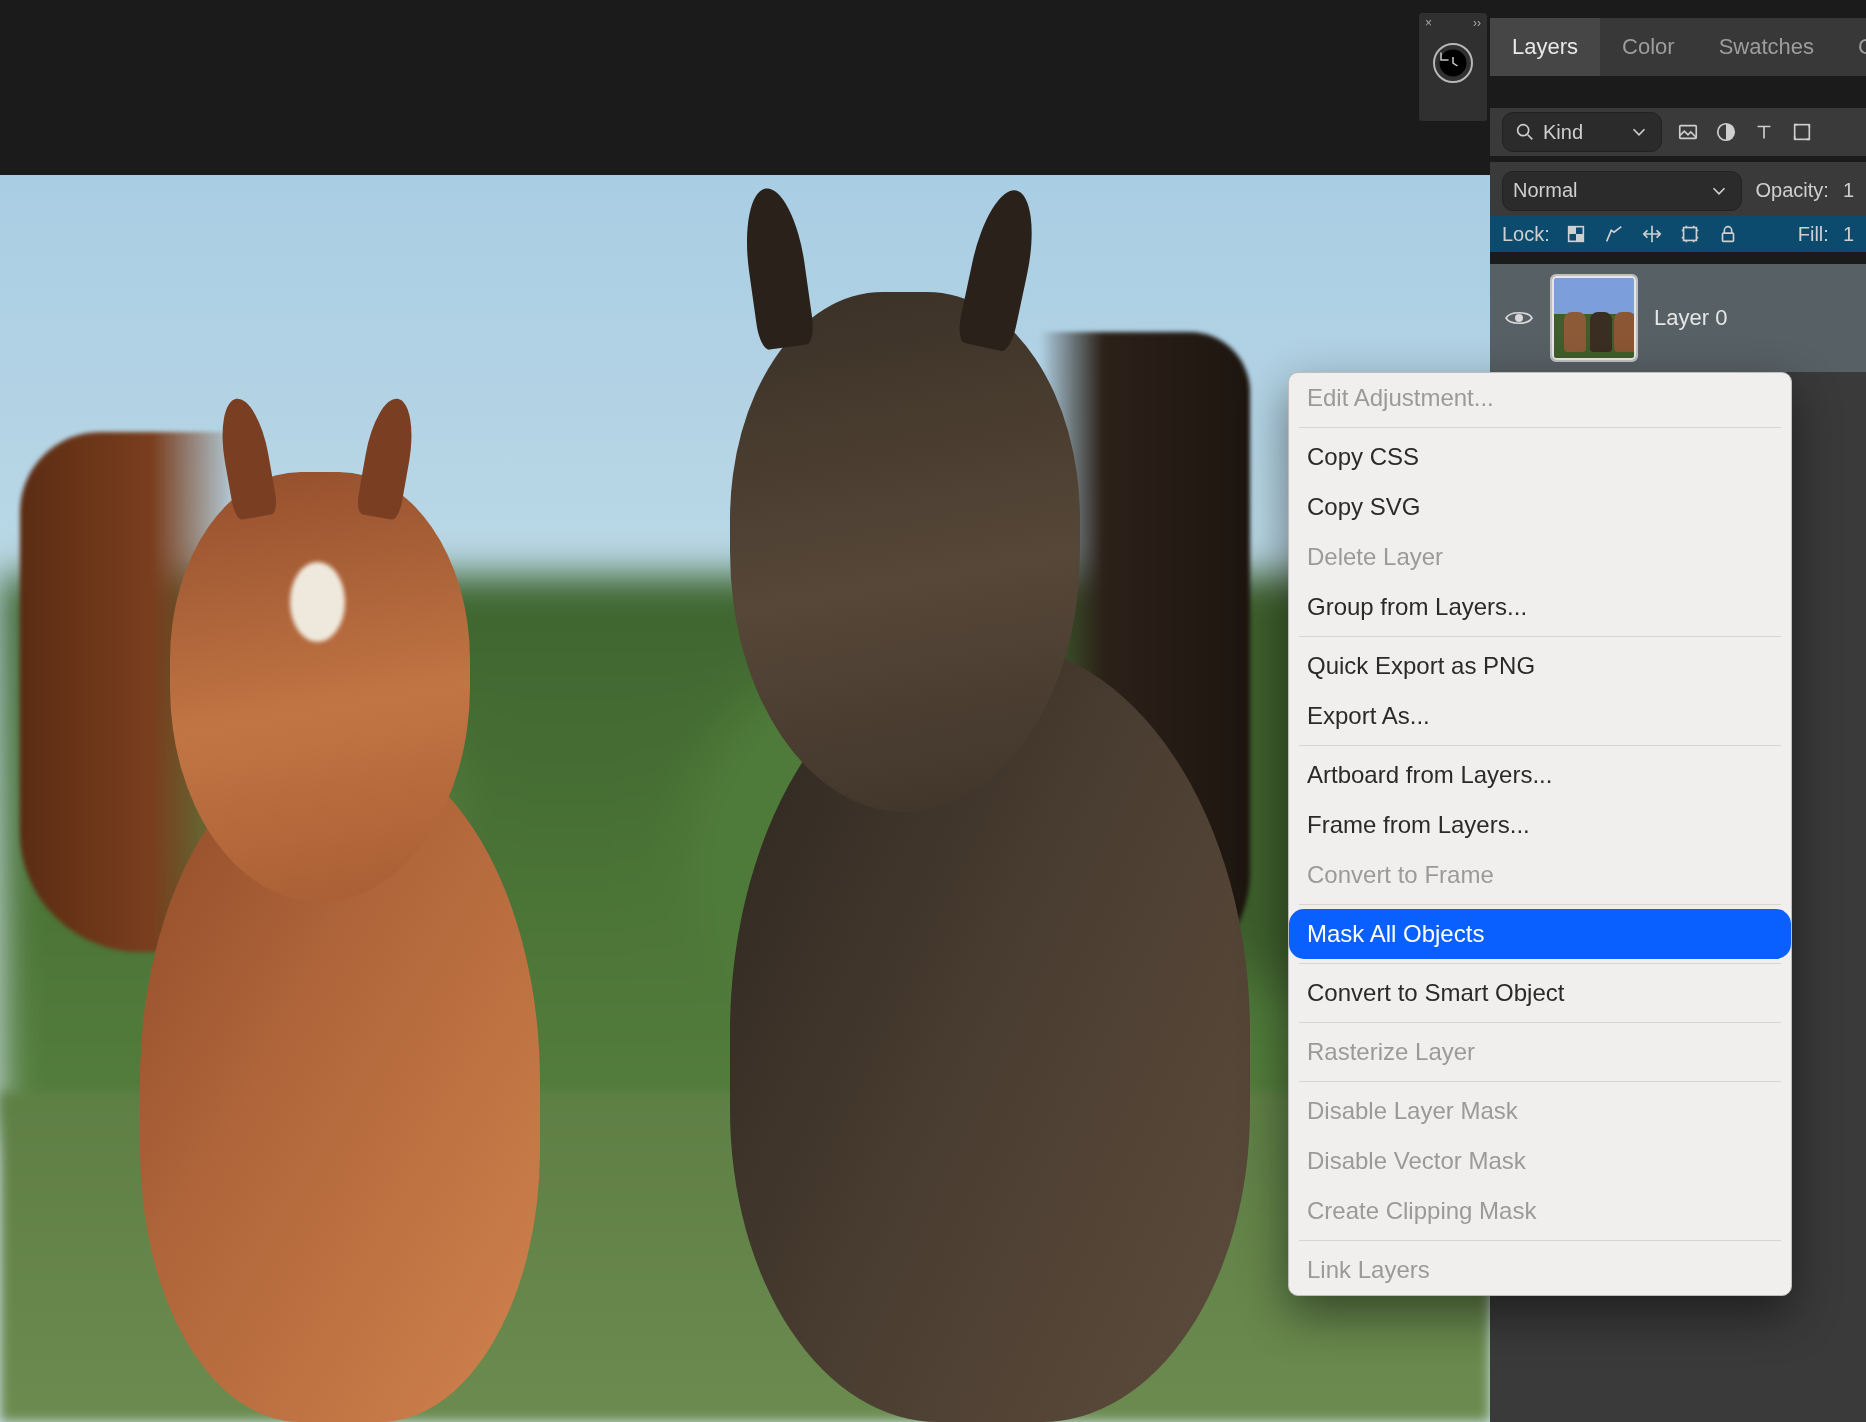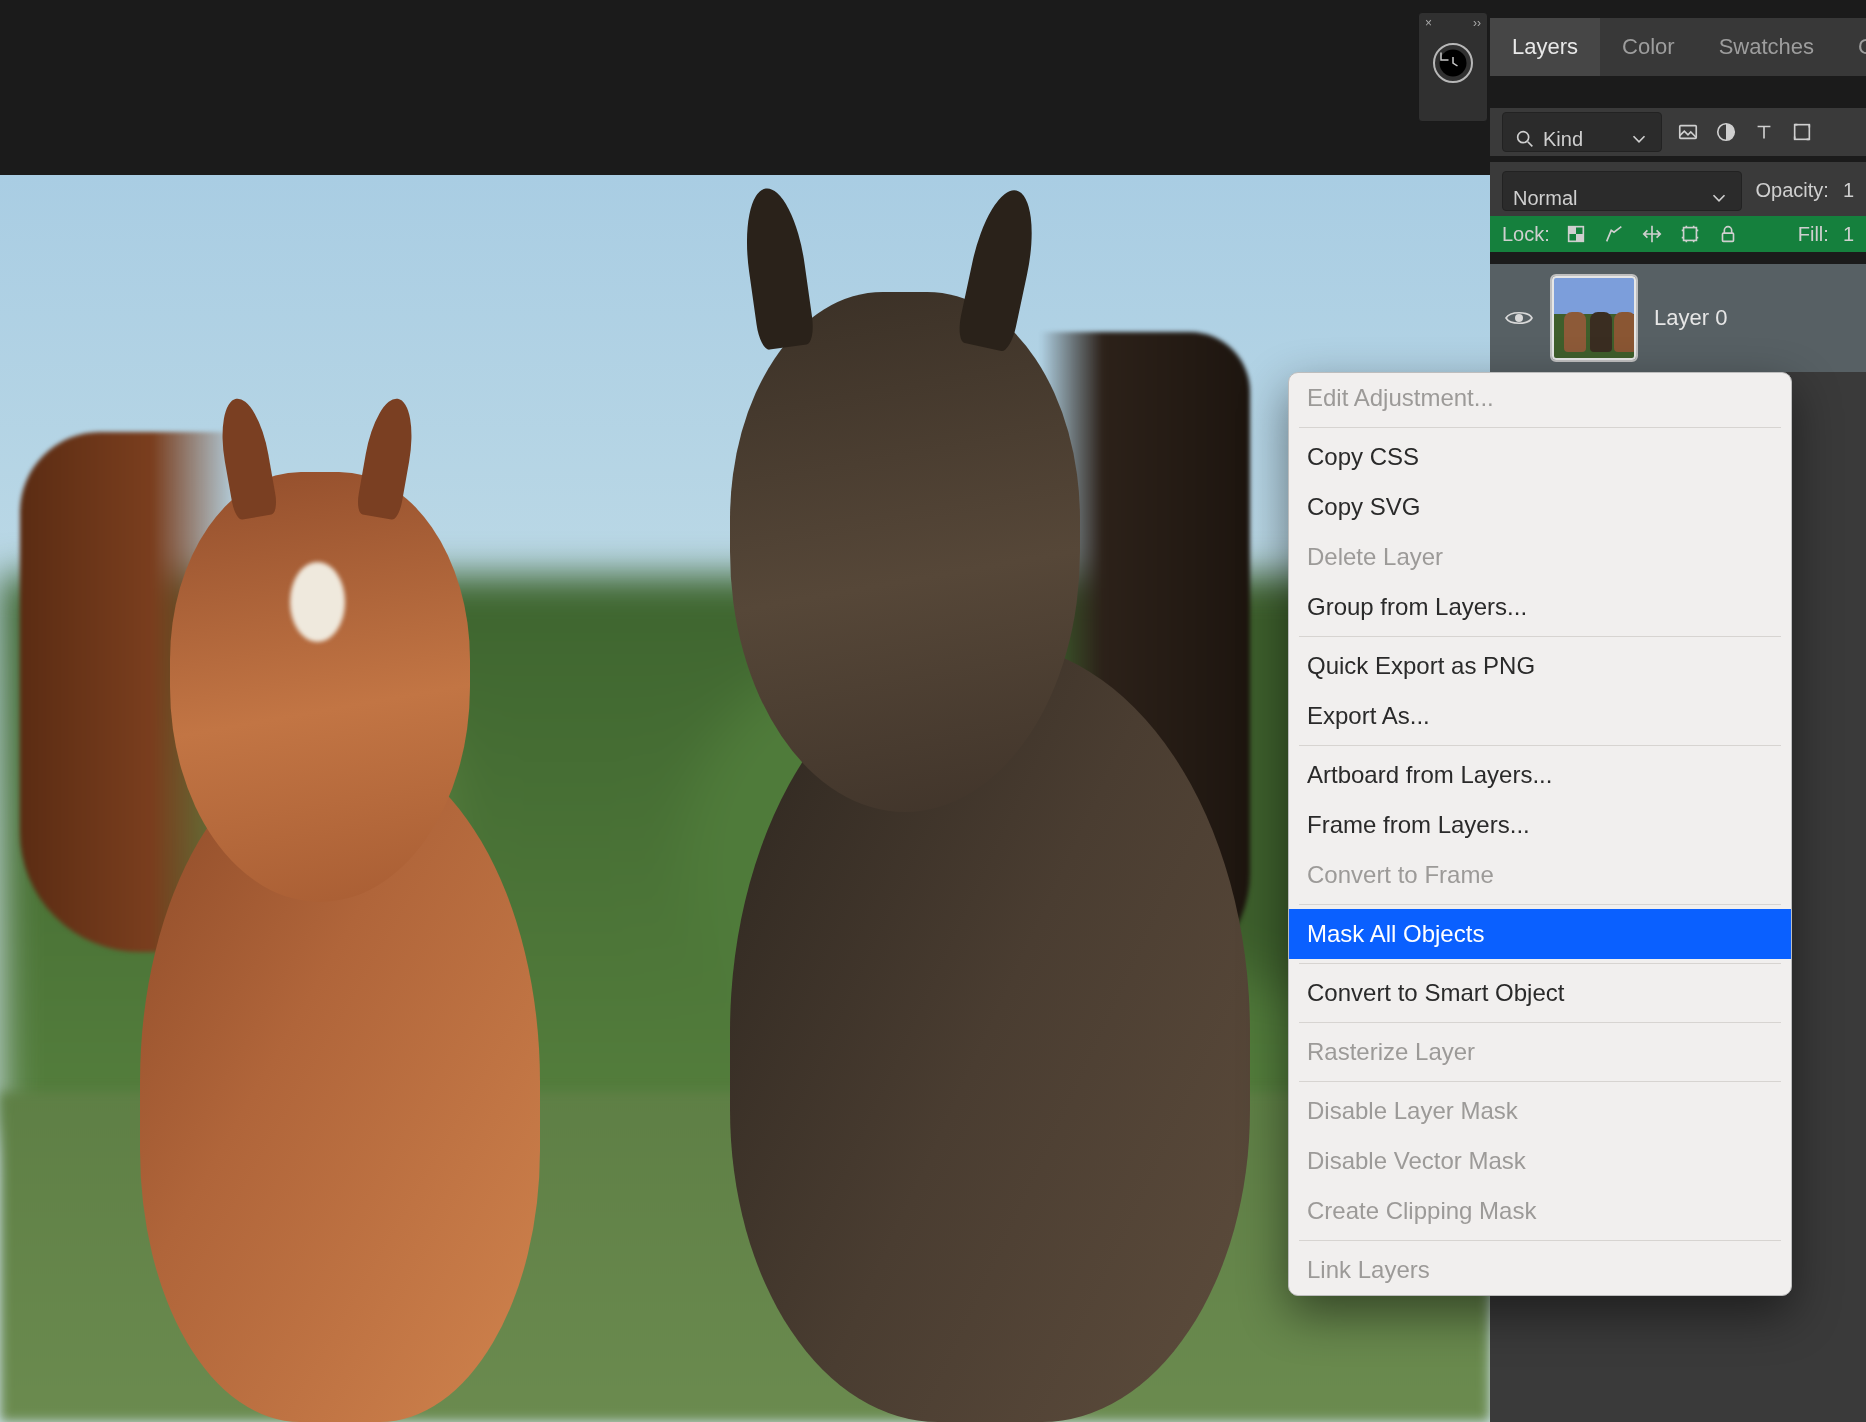--- a/index.html
+++ b/index.html
@@ -49,23 +49,23 @@
   .float-pal .lbl { text-align:center; font-size:11px; color:#888; margin-top:2px; letter-spacing:0.3px; }
   .float-pal .circ { margin:10px auto 0; width:40px; height:40px; border:2px solid #b7b7b7; border-radius:50%; display:flex; align-items:center; justify-content:center; color:#c9c9c9; }
 
   .panel-tabs { position:absolute; left:0; top:18px; right:0; height:58px; background:#383838; display:flex; align-items:stretch; }
   .panel-tabs .tab { display:flex; align-items:center; padding:0 22px; font-size:22px; color:#9d9d9d; cursor:default;text-align:right; }
   .panel-tabs .tab.active { background:#464646; color:#e8e8e8; }
 
   .row { position:absolute; left:0; right:0; display:flex; align-items:center; gap:14px; padding:0 12px; color:#cfcfcf; font-size:20px; }
   .row.filter { top:108px; height:48px; background:#3a3a3a; }
   .row.blend  { top:162px; height:57px; background:#3a3a3a; }
-  .row.lock   { top:216px; height:36px; background:#15803d; }
-
-  .select { display:flex; align-items:flex-end; justify-content:space-between; background:#2b2b2b; border:1px solid #222; border-radius:4px; height:40px; padding:0 10px; }
+  .row.lock   { top:216px; height:36px; background:#0c4a6e; }
+
+  .select { display:flex; align-items:center; justify-content:space-between; background:#2b2b2b; border:1px solid #222; border-radius:11px; height:40px; padding:0 10px; }
   .select.kind { width:160px; }
   .select.blendmode { width:240px; }
   .ico { width:24px; height:24px; display:inline-flex; align-items:center; justify-content:center; color:#cfcfcf; }
   .ico svg { width:22px; height:22px; stroke:#cfcfcf; fill:none; stroke-width:1.8; }
 
   .layerlist { position:absolute; left:0; right:0; top:264px; bottom:0; background:#3a3a3a; }
   .layer-row { height:108px; background:#576064; display:flex; align-items:center; gap:18px; padding:0 14px; }
   .eye { width:30px; height:20px; }
   .eye svg { width:30px; height:20px; }
   .thumb { width:84px; height:84px; border:2px solid #e6e6e6; border-radius:4px; background:
@@ -73,21 +73,21 @@
   .thumb::before, .thumb::after { content:""; position:absolute; bottom:6px; width:22px; height:40px; border-radius:8px 8px 4px 4px; }
   .thumb::before { left:10px; background:#8d5a38; }
   .thumb::after  { left:36px; background:#3a2d21; box-shadow: 24px 0 0 #8a5633; }
   .layer-row.sel .thumb { outline:2px solid #bfbfbf; }
   .layer-name { color:#e6e6e6; font-size:22px; }
 
   
   .ctx { position:absolute; left:1288px; top:372px; width:504px; background:#f1efee; border:1px solid #bdbdbd; border-radius:10px; box-shadow:0 18px 48px rgba(0,0,0,.48); overflow:hidden; }
   .ctx .item { padding:8px 18px; font-size:24px; color:#2a2a2a; line-height:34px; white-space:nowrap; }
   .ctx .item.disabled { color:#9c9a98; }
-  .ctx .item.hl { background:#0a60ff; color:#ffffff; }
+  .ctx .item.hl { background:#0a60ff; color:#ffffff;border-radius:15px; }
   .ctx hr { border:none; border-top:1px solid #d7d4d1; margin:4px 10px; }
 </style>
 </head>
 <body>
 
 <div class="canvas-area">
   <div class="canvas-black"></div>
   <div class="canvas-image">
     <div class="sky"></div>
     <div class="trees"></div>

